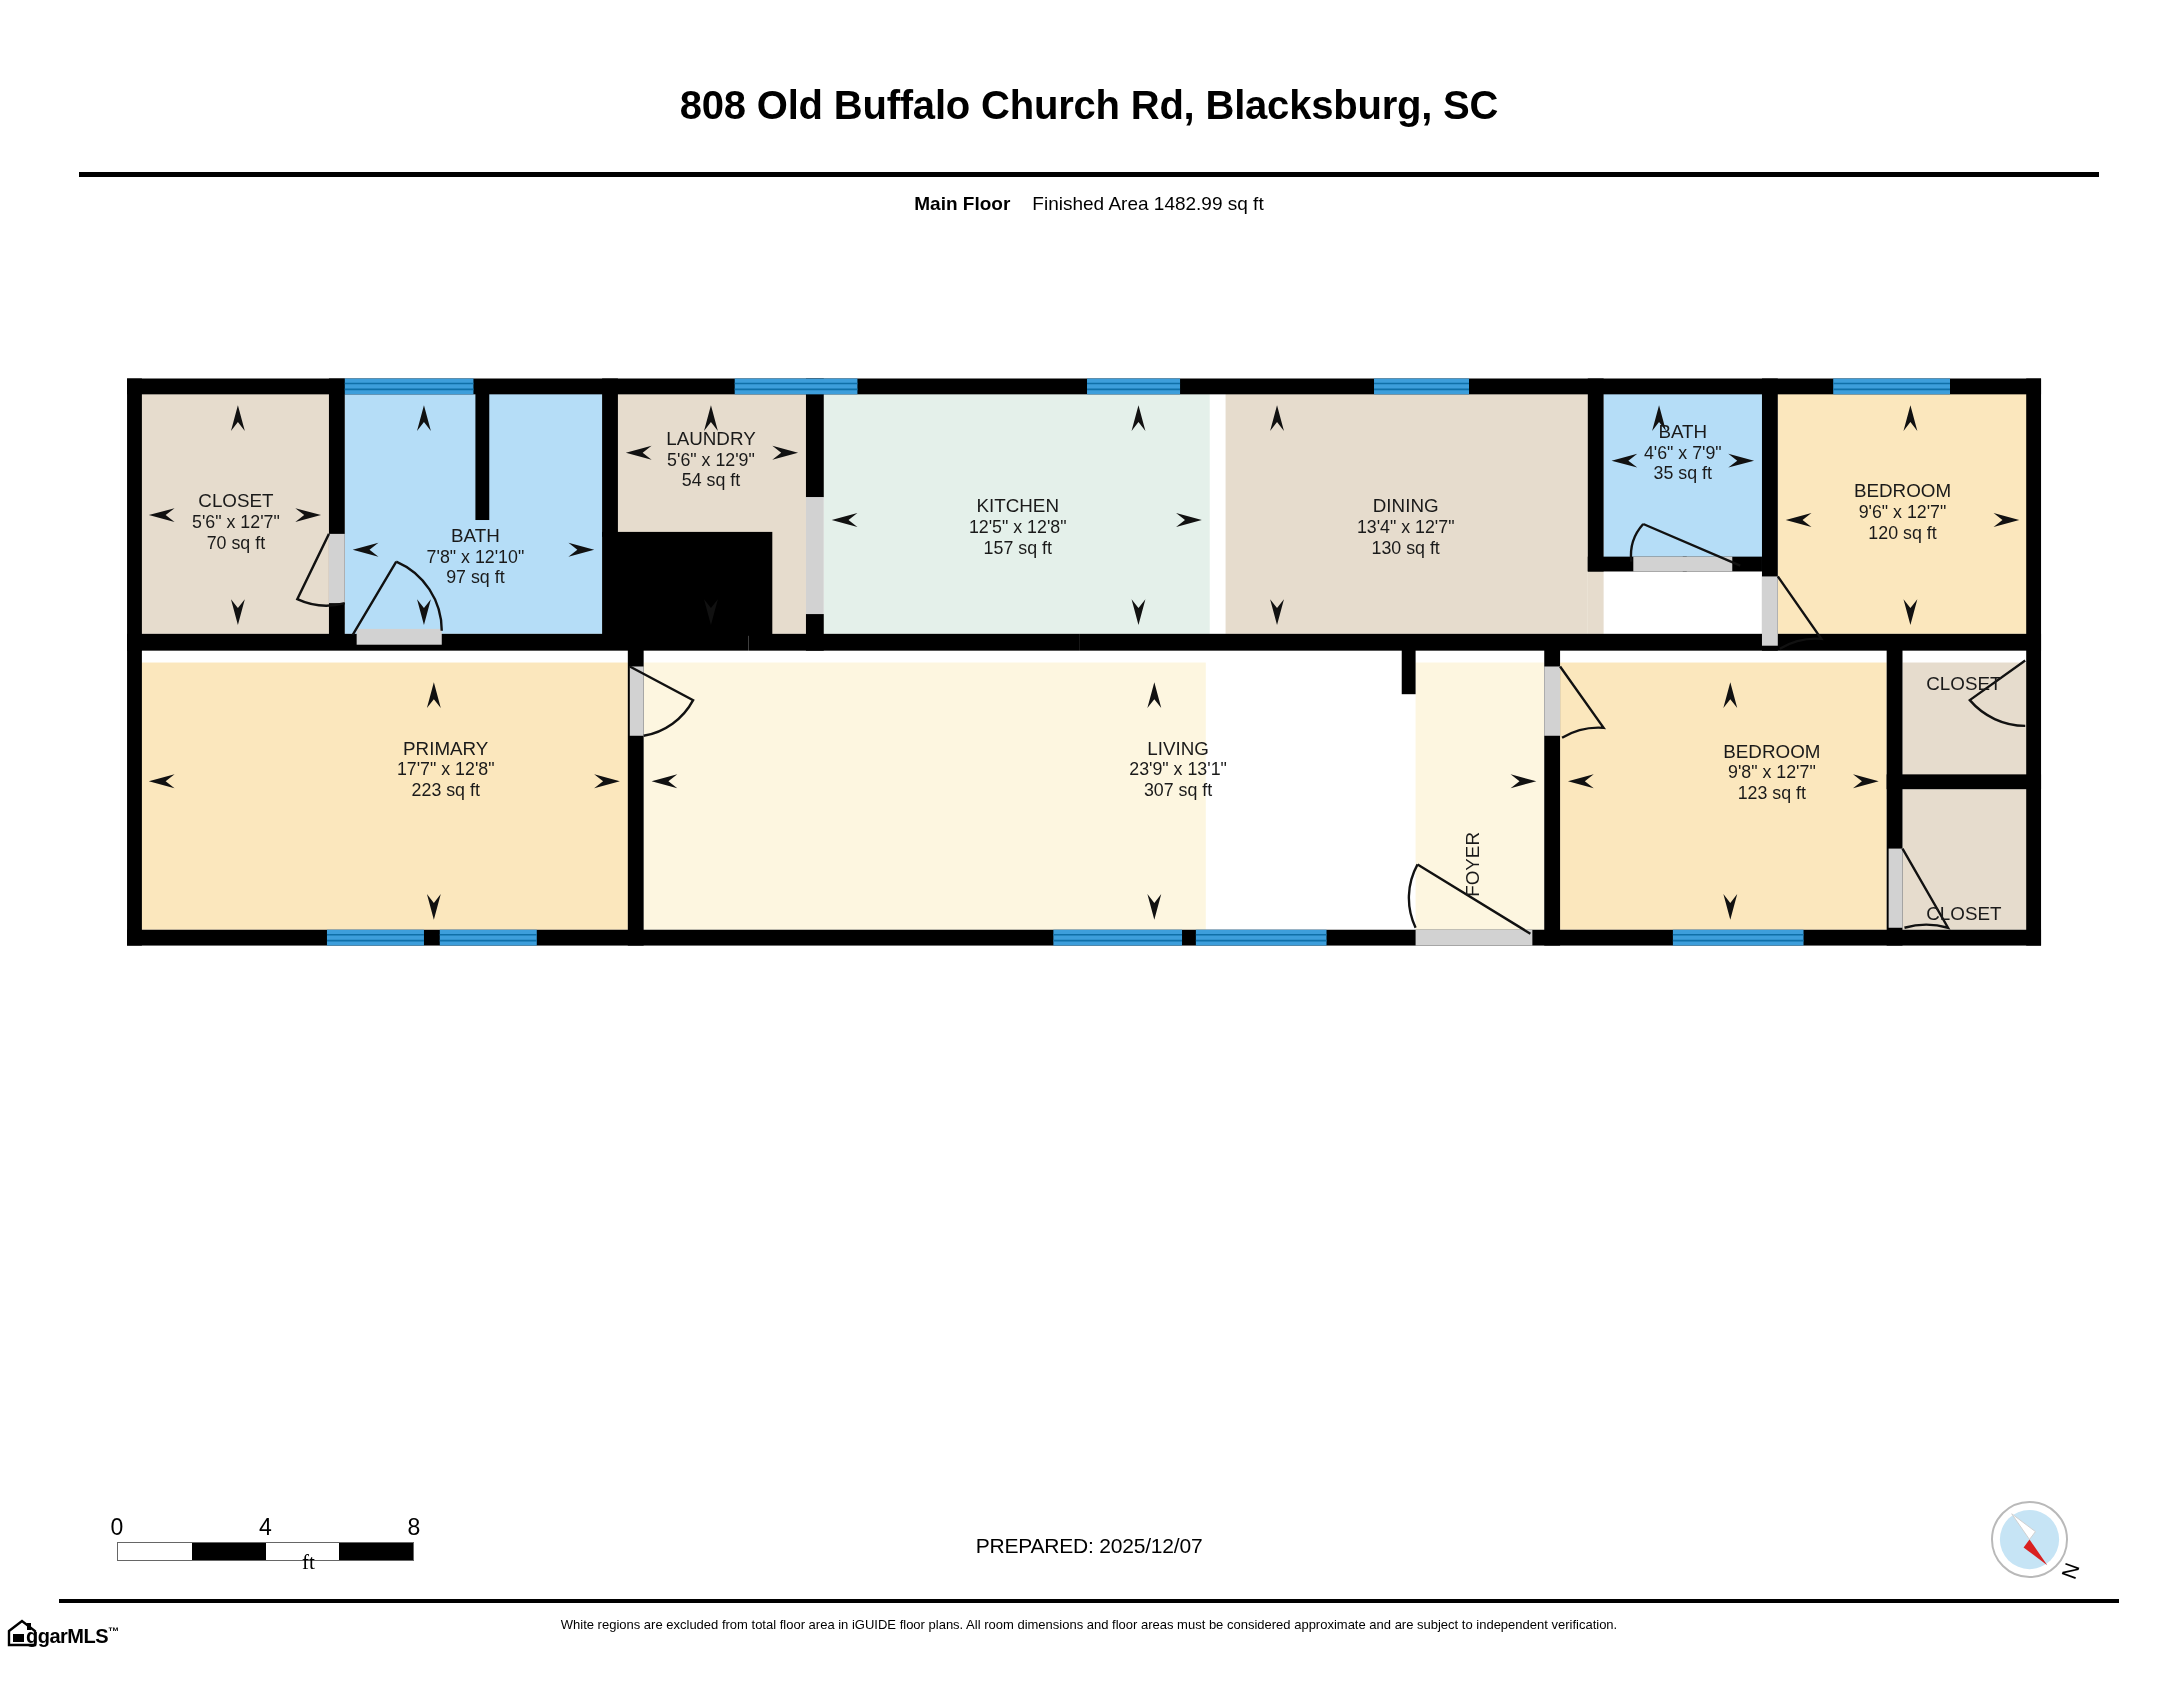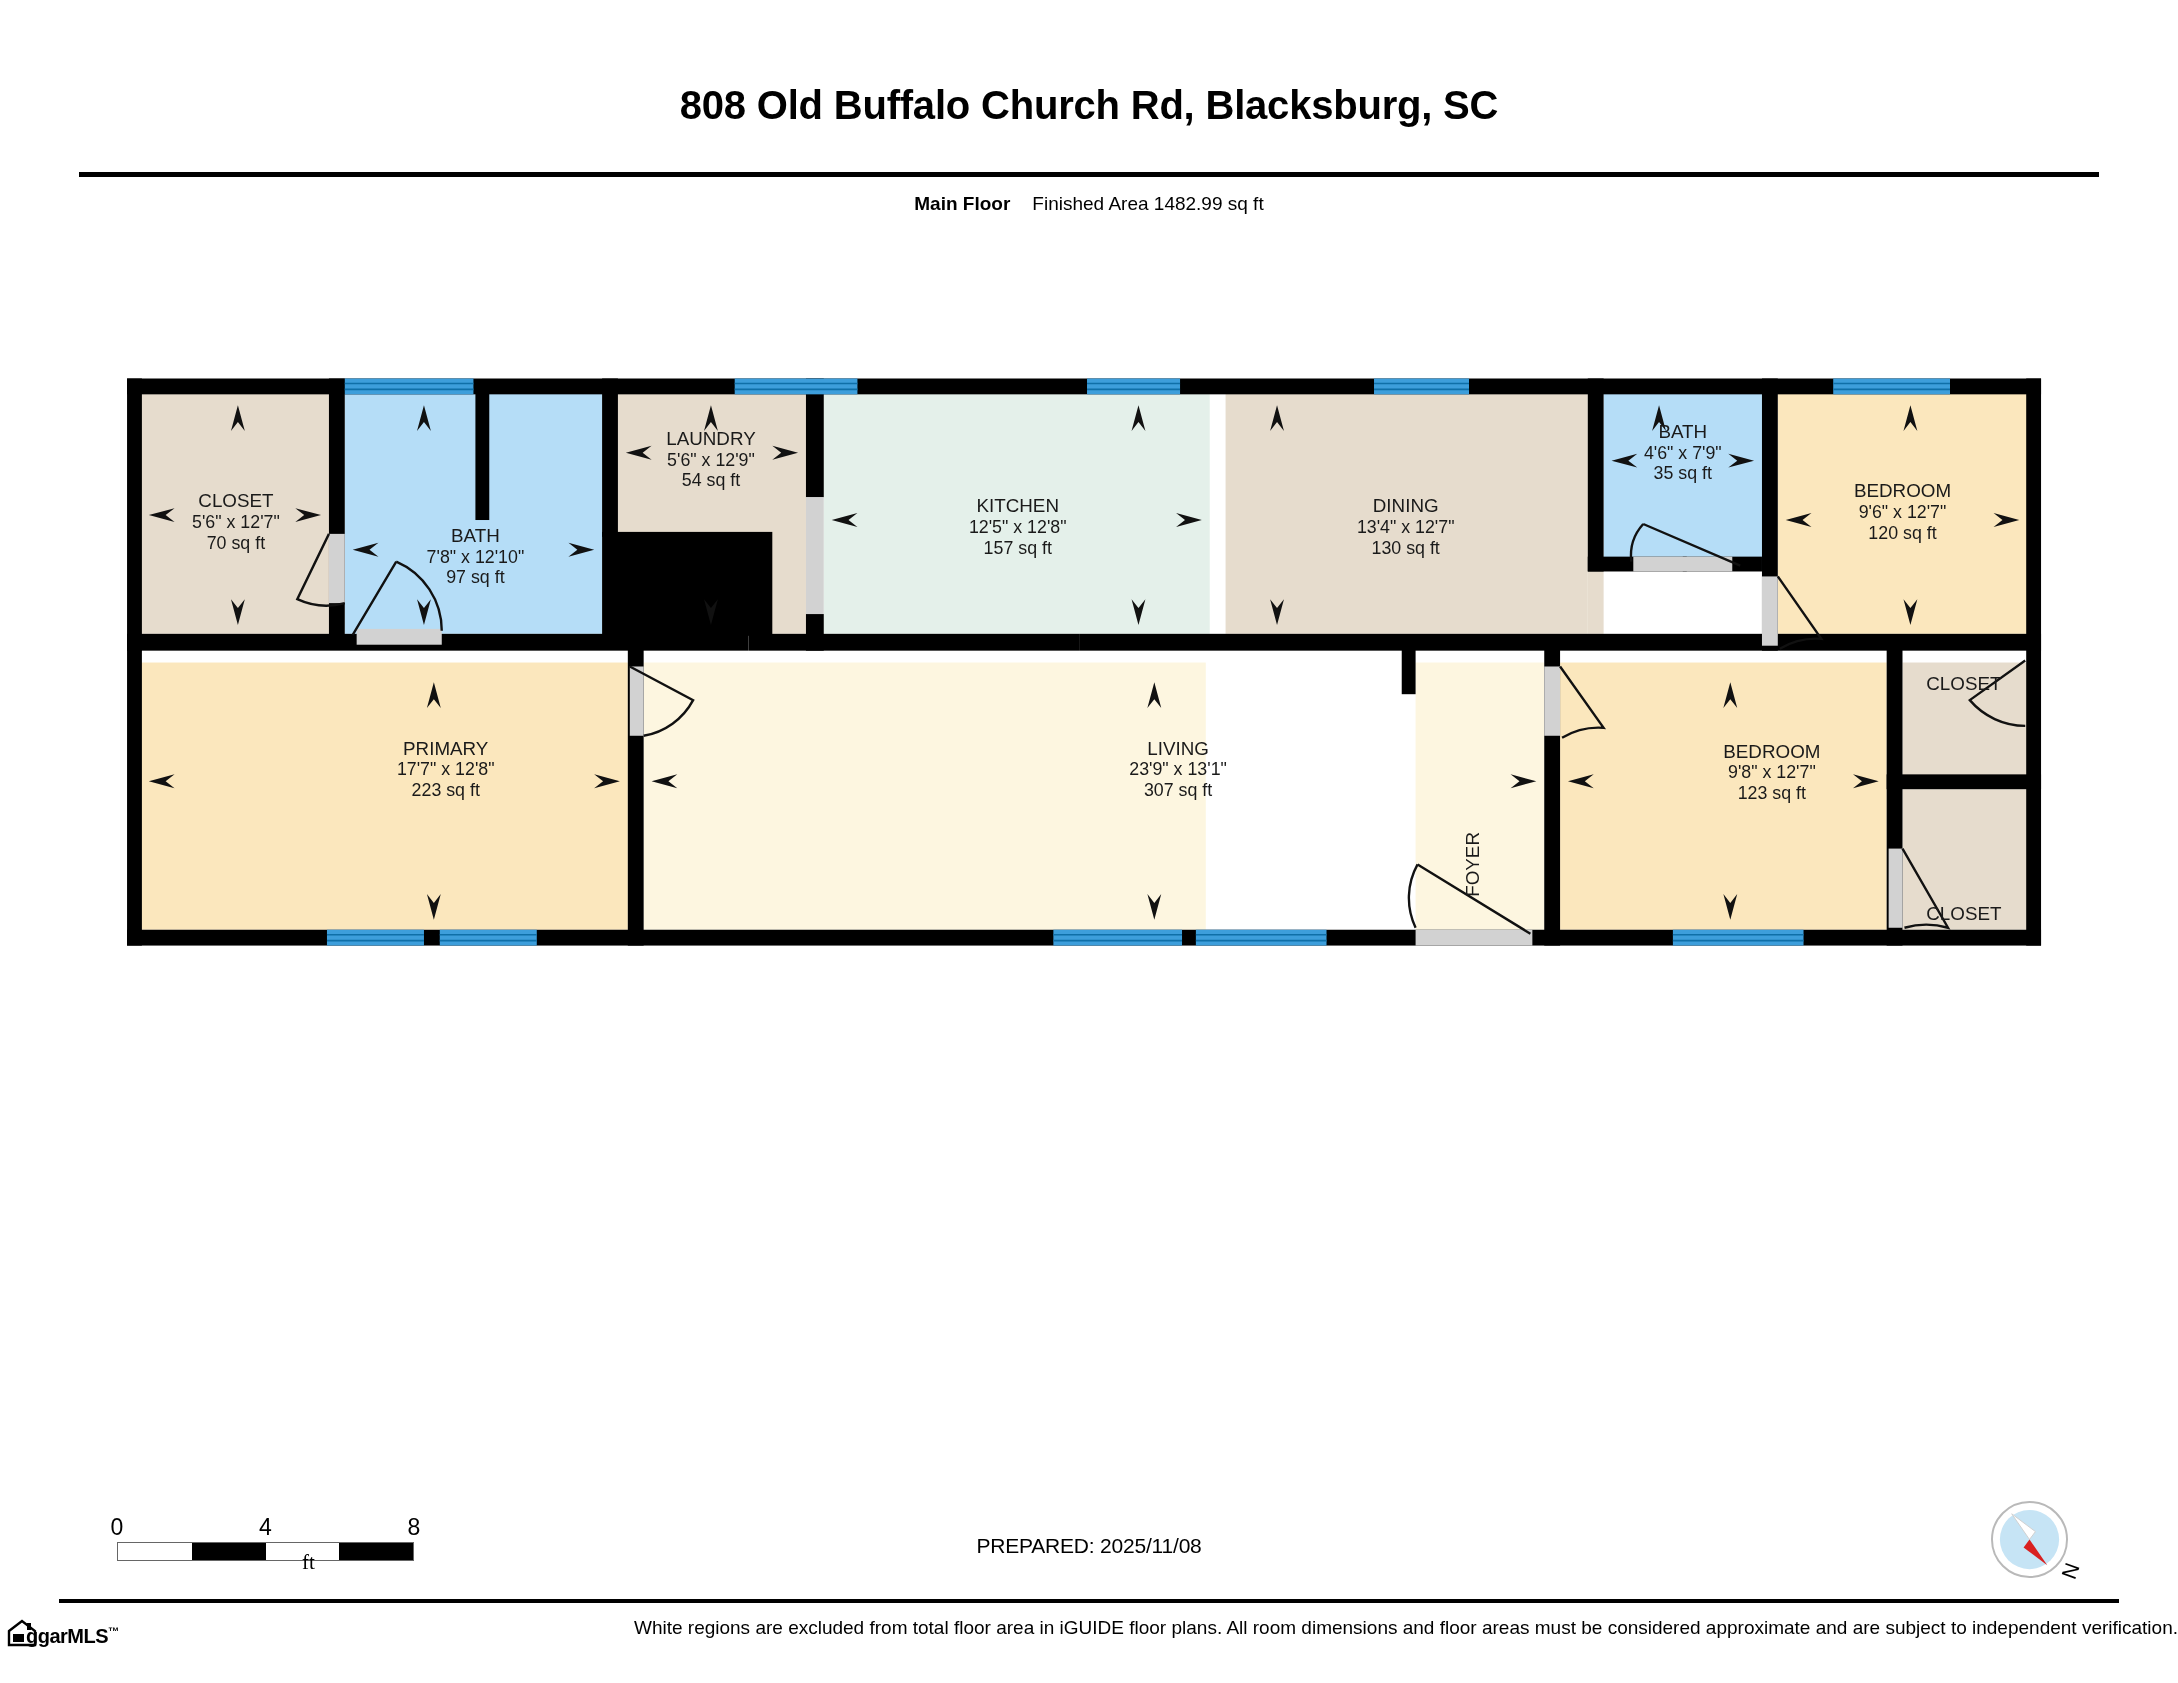--- a/index.html
+++ b/index.html
@@ -52,22 +52,22 @@
   }
 
   .compass{position:absolute;left:1990px;top:1463px;width:79px;height:79px;}
   .compass-n{
     position:absolute;left:2057px;top:1537px;font-size:21px;
     transform:rotate(-70deg);transform-origin:left top;
   }
 
   .foot-rule{position:absolute;left:59px;right:59px;top:1562px;height:4px;background:#000;}
   .disclaimer{
-    position:absolute;left:0;right:0;top:1580px;text-align:right;
-    font-size:19px;
+    position:absolute;left:0;right:0;top:1580px;text-align:center;
+    font-size:13px;
   }
 
   .logo{position:absolute;left:6px;top:1581px;display:flex;align-items:flex-end;}
   .logo-txt{font-size:20px;font-weight:bold;letter-spacing:-0.5px;margin-left:-14px;}
   .logo-tm{font-size:11px;vertical-align:super;}
 </style>
 </head>
 <body>
 
 <div class="page">
@@ -342,21 +342,21 @@
     </div>
     <div class="scale-bar">
       <div class="seg-w"></div>
       <div class="seg-b"></div>
       <div class="seg-w"></div>
       <div class="seg-b"></div>
     </div>
   </div>
   <div class="scale-ft">ft</div>
 
-  <div class="prepared">PREPARED: 2025/11/08</div>
+  <div class="prepared">PREPARED: 2025/12/07</div>
 
   <div class="compass">
     <svg width="79" height="79" viewBox="0 0 80 80">
       <circle cx="40" cy="40" r="38" fill="#ffffff" stroke="#b9b9b9" stroke-width="2"></circle>
       <circle cx="40" cy="40" r="30" fill="#c6e4f5"></circle>
       <polygon points="40,40 22,14 46,32" fill="#ffffff" stroke="#cfcfcf" stroke-width="1"></polygon>
       <polygon points="40,40 58,66 34,48" fill="#d92020"></polygon>
     </svg>
   </div>
   <div class="compass-n">N</div>

